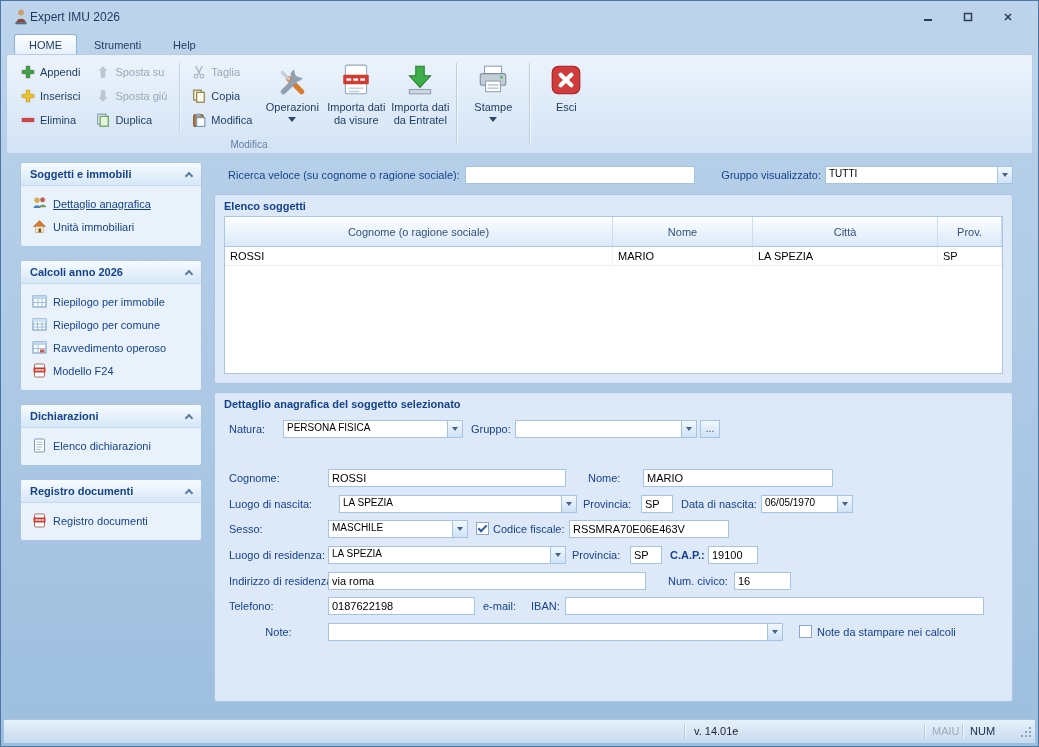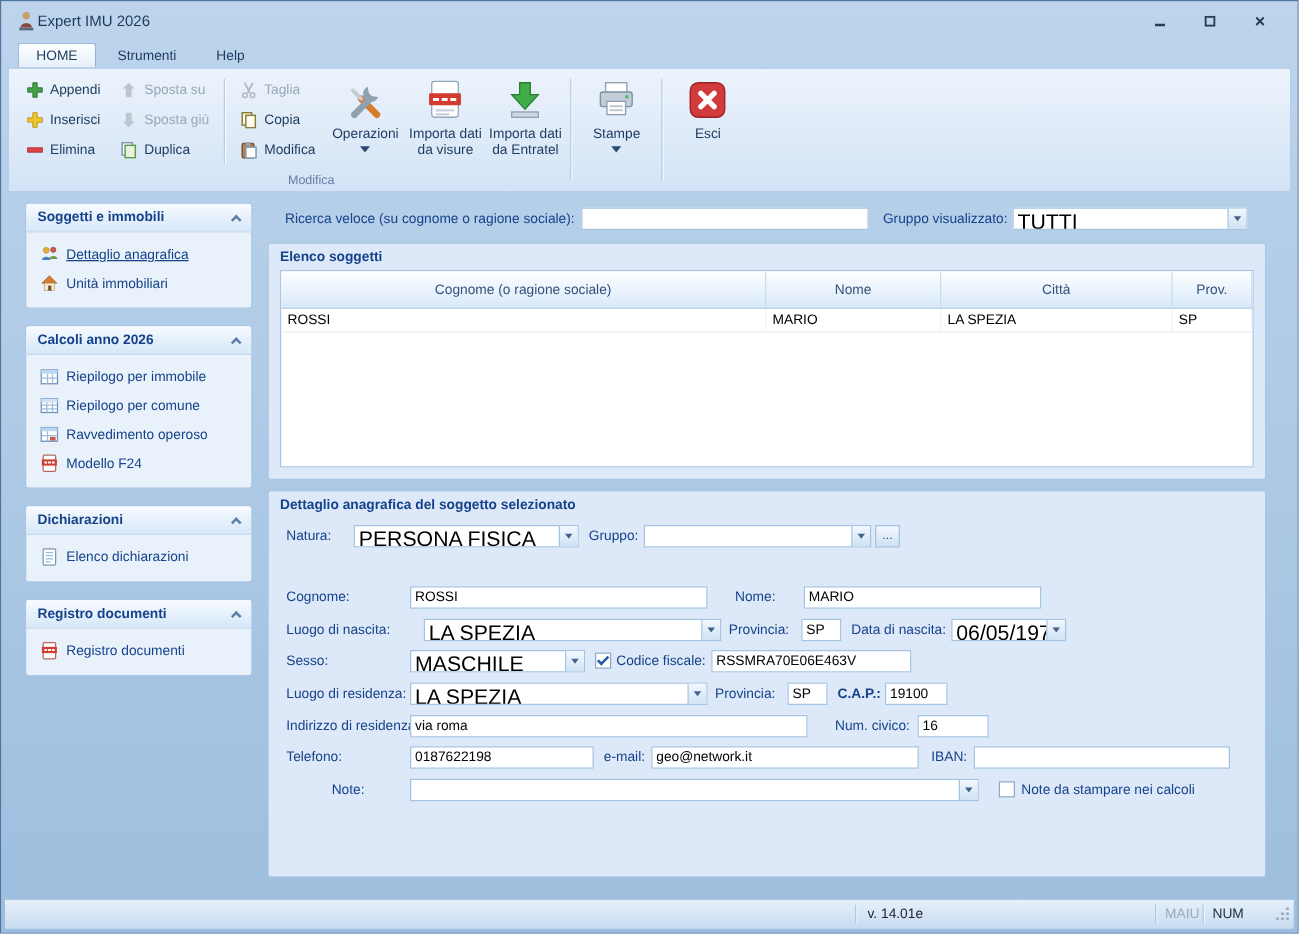--- a/index.html
+++ b/index.html
@@ -44,25 +44,25 @@
   .sgroup-h { height:23px; display:flex; align-items:center; padding:11px 9px; background:linear-gradient(#f7fbff,#d6e7f8); border-bottom:1px solid #c4d8ee; color:#15428b; font-weight:bold; font-size:11px; cursor:default; }
   .chev { width:6px; height:6px; border-left:2px solid #5b7da6; border-top:2px solid #5b7da6; transform:rotate(45deg); margin-left:auto; margin-top:3px; }
   .sgroup-body { padding:6px 0 8px; }
   .sitem { display:flex; align-items:center; gap:6px; padding:4px 6px 4px 11px; font-size:11px; color:#15428b; cursor:default; }
   .sitem .ic { width:15px; height:15px; display:inline-flex; flex:none; }
   .sitem .ic svg { width:15px; height:15px; }
   .sitem.selected .lbl { text-decoration:underline; }
 
   
   .mainarea { flex:1; display:flex; flex-direction:column; min-width:0; }
-  .searchrow { display:flex; align-items:center; margin:4px 15px 10px 14px; font-size:11px; color:#15428b; }
+  .searchrow { display:flex; align-items:center; margin:4px 0 10px 14px; font-size:11px; color:#15428b; }
   .flabel { color:#15428b; font-size:11px; white-space:nowrap; flex:none; }
   input.tb { height:18px; border:1px solid #a5c3e2; font:11px "Liberation Sans", sans-serif; padding:0 3px; background:#fff; color:#000; }
   .combo { display:flex; border:1px solid #a5c3e2; background:#fff; height:18px; flex:none; }
-  .combo .val { flex:1; padding:1px 3px 0; font-size:17px; white-space:nowrap; overflow:hidden; color:#000; }
+  .combo .val { flex:1; padding:1px 3px 0; font-size:10px; white-space:nowrap; overflow:hidden; color:#000; }
   .arrow-btn { width:15px; flex:none; background:linear-gradient(#f2f8fe,#cfe2f5); border-left:1px solid #a5c3e2; display:flex; align-items:flex-start; justify-content:center; }
   .arrow-btn i { width:0; height:0; border:3px solid transparent; border-top:4px solid #44618a; margin-top:6px; }
   .gbox { border:1px solid #aac6e4; border-radius:3px; background:#dde9f8; padding:4px 9px 8px; }
   .gtitle { font-size:11px; font-weight:bold; color:#15428b; margin:1px 0 4px; }
 
   
   .grid { background:#fff; border:1px solid #aac6e4; height:158px; font-size:11px; overflow:hidden; }
   .grid-h { display:flex; height:30px; background:linear-gradient(#fdfeff,#d9e9fa); border-bottom:1px solid #aac6e4; color:#33517a; }
   .gc { border-right:1px solid #c9dcf0; display:flex; align-items:center; justify-content:center; overflow:hidden; }
   .grid-r { display:flex; height:19px; border-bottom:1px solid #e8eff8; color:#000; }
@@ -532,21 +532,20 @@
           <span class="sp" style="width:22px;"></span>
           <span class="flabel" style="width:66px;">Num. civico:</span>
           <input class="tb" style="width: 57px;" value="16">
         </div>
 
         <div class="drow" style="top:203px;">
           <span class="flabel" style="width:99px;">Telefono:</span>
           <input class="tb" style="width: 147px;" value="0187622198">
           <span class="sp" style="width:8px;"></span>
           <span class="flabel" style="width:38px;">e-mail:</span>
-          <input class="tb" style="width: 214px;" value="geo@network.it">
           <span class="sp" style="width:10px;"></span>
           <span class="flabel" style="width:34px;">IBAN:</span>
           <input class="tb" style="flex: 1 1 0%;" value="">
         </div>
 
         <div class="drow" style="top:229px;text-align:center;">
           <span class="flabel" style="width:99px;">Note:</span>
           <span class="combo" style="width:455px;">
             <span class="val"></span>
             <span class="arrow-btn">

